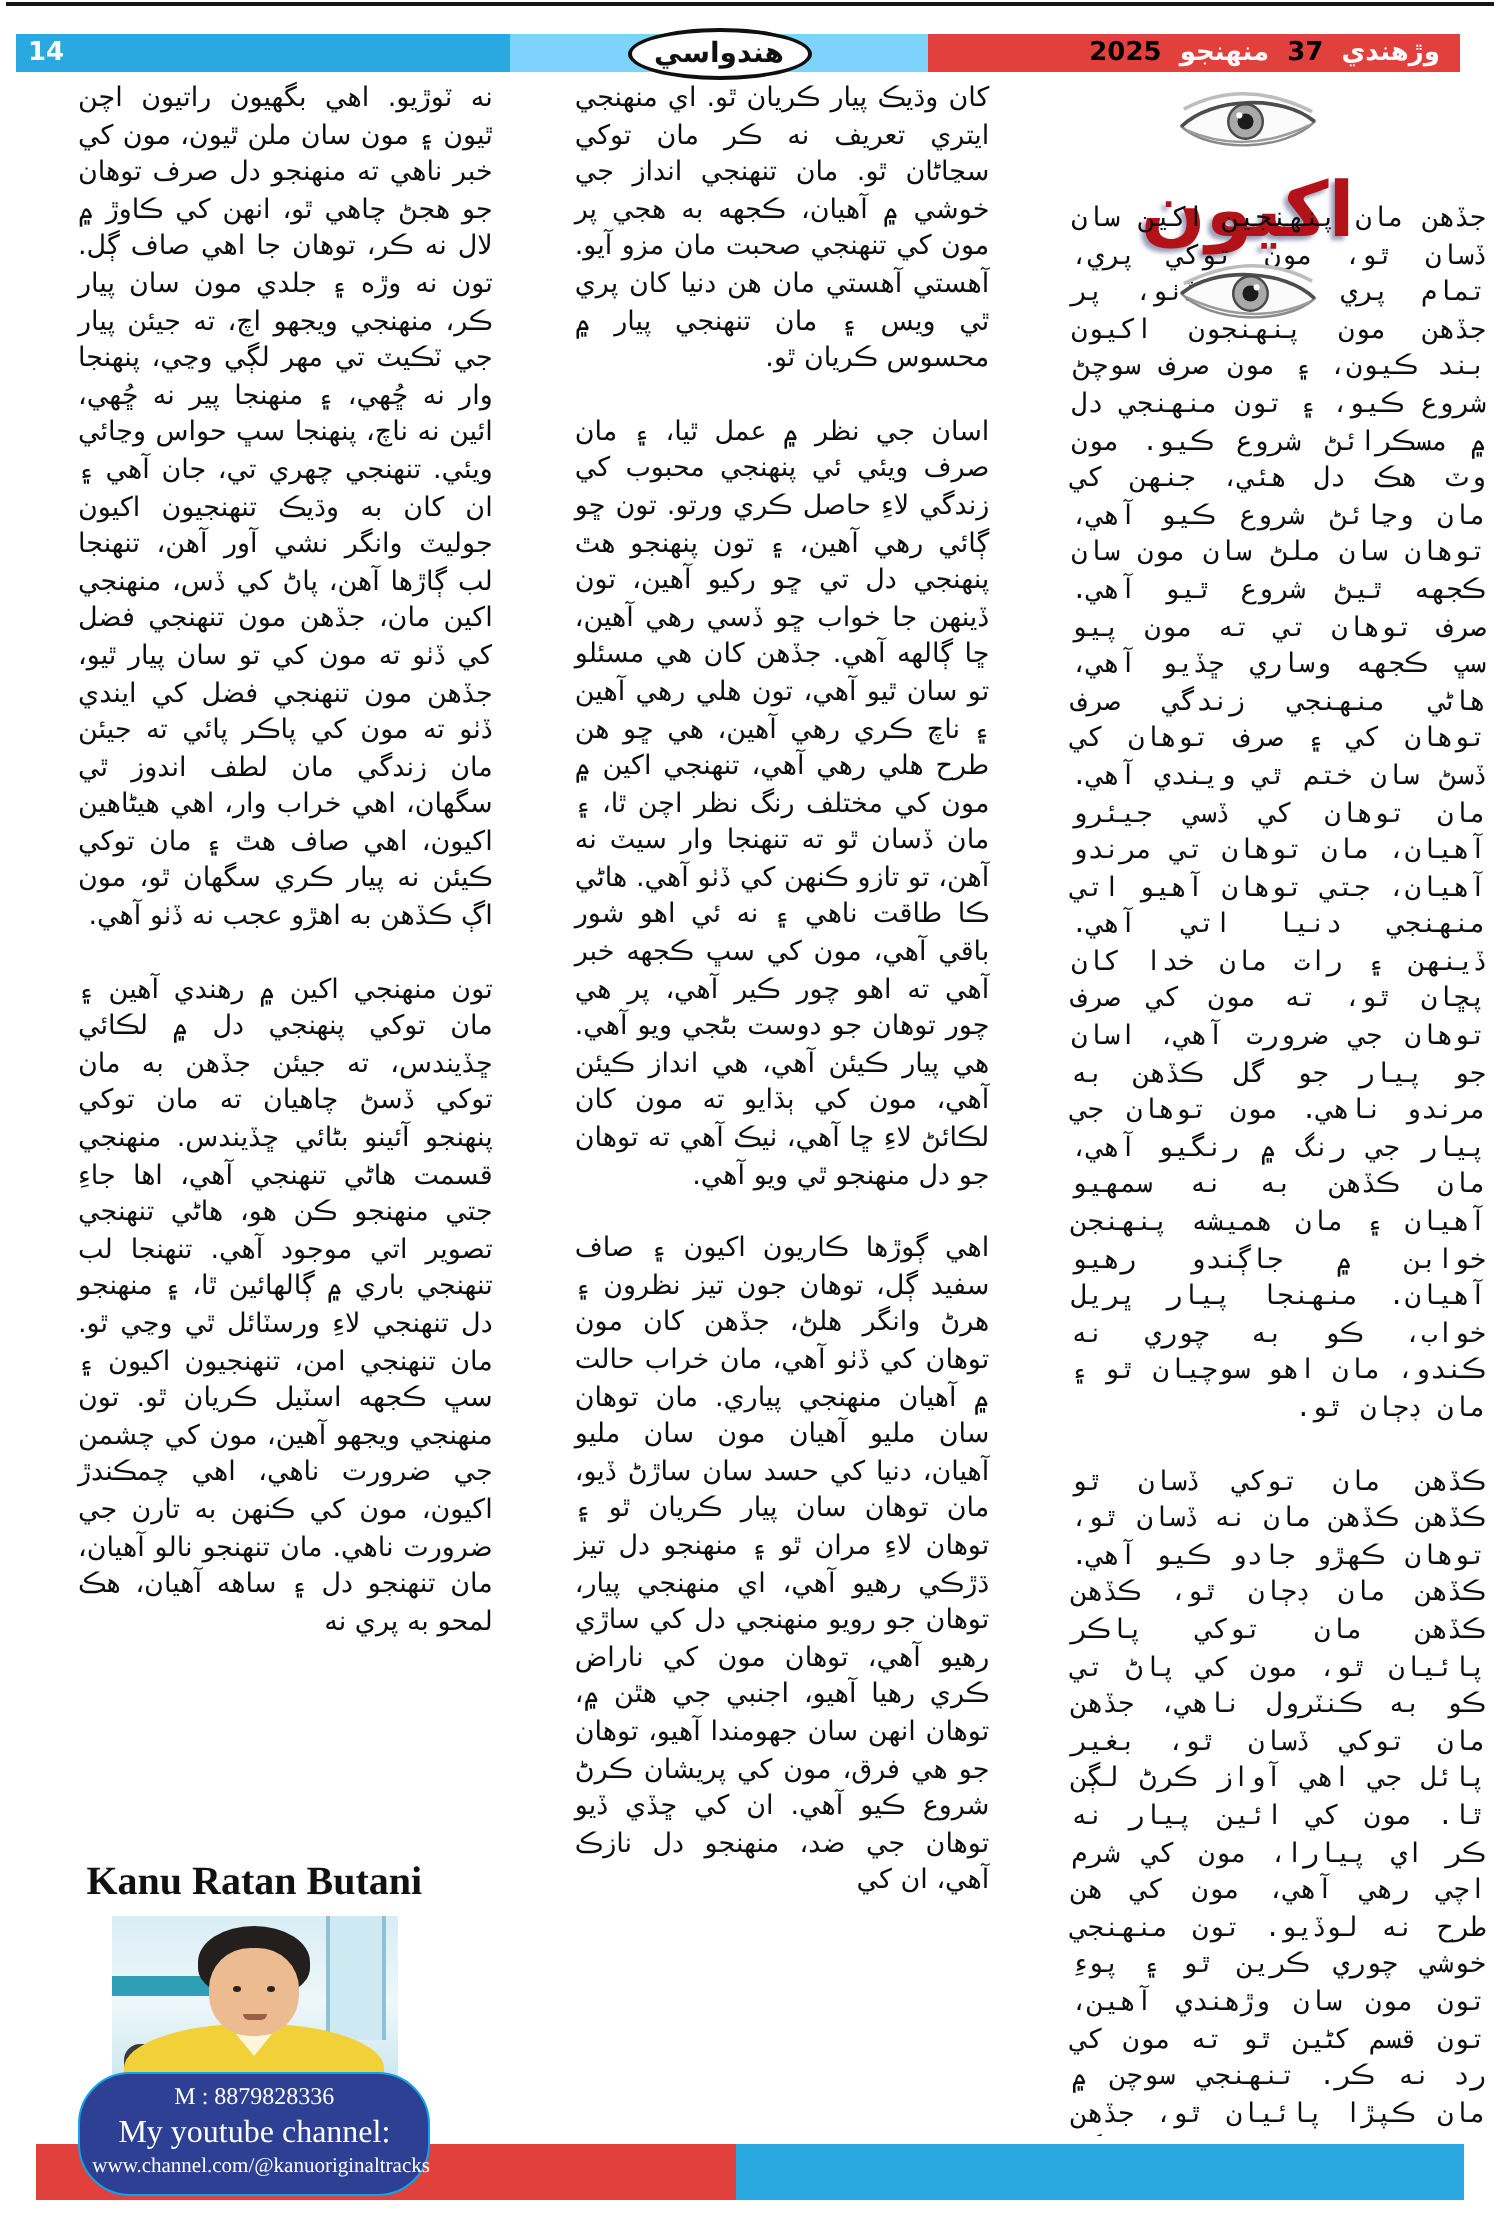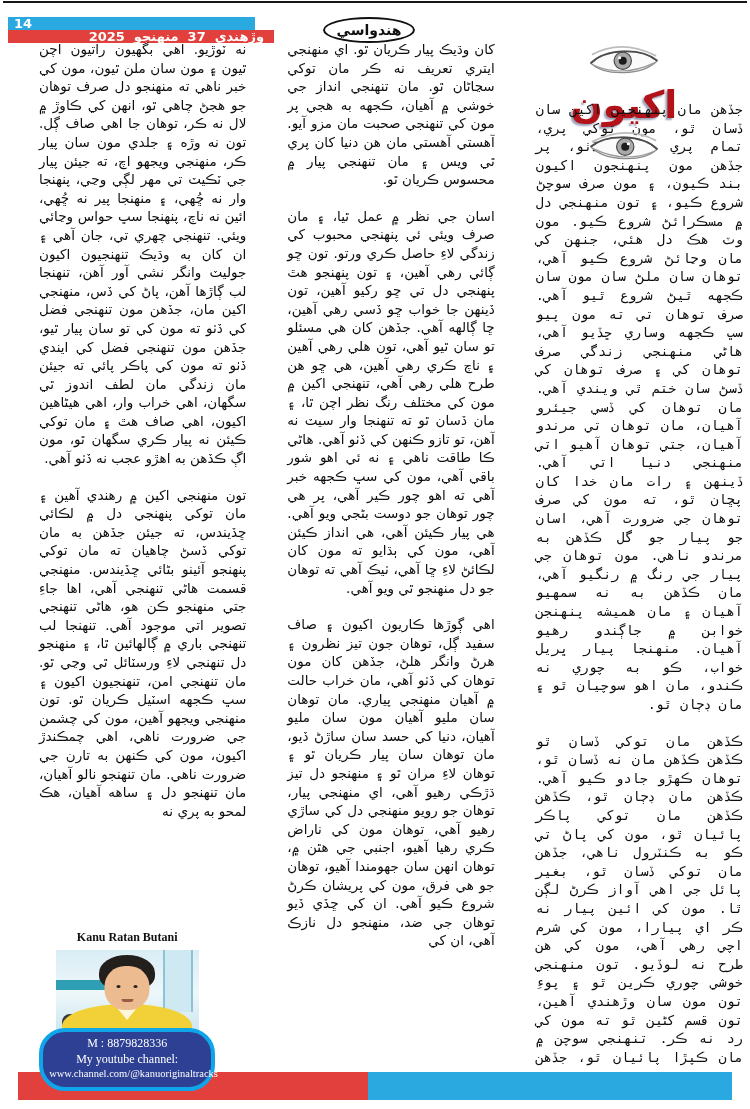--- a/index.html
+++ b/index.html
@@ -5,39 +5,39 @@
   * { margin:0; padding:0; box-sizing:border-box; }
   html,body { background:#ffffff; }
   .page {
     position:relative; width:750px; height:1109px; margin:0 auto;
     background:#fff; overflow:hidden;
     font-family:"DejaVu Sans", sans-serif;
   }
   .top-hairline { position:absolute; top:1px; left:3px; right:3px; height:2px; background:#161616; }
 
   
-  .header-bar { position:absolute; top:17px; left:8px; right:20px; height:19px; display:flex;flex-direction:column; }
+  .header-bar { position:absolute; top:17px; left:8px; right:20px; height:19px; display:flex; }
   .hdr-blue {
     width:247px; height:100%; background:var(--header-blue,#2aa9e0);
     display:flex; align-items:center; padding-left:6px;
   }
   .hdr-pagenum { color:#fff; font-weight:bold; font-size:13px; line-height:1; }
-  .hdr-mid { flex:1; position:relative; background:#fef9c3; }
+  .hdr-mid { flex:1; position:relative; background:#7dd3fc; }
   .logo-oval {
     position:absolute; left:50%; top:50%; transform:translate(-50%,-50%);
     width:92px; height:26px; border:2.5px solid #101010; border-radius:50%;
     background:#fff; display:flex; align-items:center; justify-content:center;
     font-weight:bold; font-size:14px; color:#101010; direction:rtl; line-height:1;
   }
   .hdr-red {
     width:266px; height:100%; background:var(--header-red,#e2403c);
     display:flex; direction:rtl; align-items:center; gap:9px; padding:0 10px;
     font-weight:bold; font-size:13px; line-height:1;
   }
-  .d-white { color:#fff; } .d-black { color:#ffffff; }
+  .d-white { color:#fff; } .d-black { color:#000000; }
 
   
   .content {
     position:absolute; top:40px; left:8px; right:7px; height:1028px;
     display:flex; direction:rtl; gap:10px;
   }
   .col { flex:1; min-width:0; direction:rtl; }
   .text-wrap { overflow:hidden; }
   .col-right .text-wrap { height:966px;font-family:Liberation Mono, monospace; }
   .col-middle .text-wrap { height:1028px; }
@@ -57,43 +57,43 @@
   .article-title {
     font-size:38px; font-weight:bold; color:var(--title-red,#b31318);
     text-shadow:-2px 2px 2px rgba(70,80,125,.55);
     line-height:1; white-space:nowrap;
   }
 
   
   .author-block { text-align:center; direction:ltr; }
   .author-name {
     font-family:"Liberation Serif", serif; font-weight:bold;
-    font-size:12px; color:#111; margin:2px 0 5px;
+    font-size:20px; color:#111; margin:2px 0 5px;
   }
   .author-photo {
     position:relative; width:143px; height:94px; margin:0 auto; overflow:hidden;
     background:linear-gradient(180deg,#d9edf5 0%,#eef7fa 45%,#c2e2ec 100%);
   }
   .ph-door { position:absolute; right:6px; top:0; width:30px; height:62px; background:#cfe9f2; border-left:2px solid #8fc3d4; border-right:2px solid #8fc3d4; }
   .ph-counter { position:absolute; left:0; top:30px; width:58px; height:10px; background:#2f9fb5; }
   .ph-chair { position:absolute; left:6px; bottom:0; width:26px; height:30px; background:#3a3a3a; border-radius:8px 8px 0 0; }
   .ph-hair { position:absolute; left:50%; top:5px; transform:translateX(-50%); width:56px; height:36px; background:#221f1d; border-radius:50% 50% 42% 42%; }
   .ph-face { position:absolute; left:50%; top:16px; transform:translateX(-50%); width:45px; height:44px; background:#ecbb90; border-radius:46%; }
   .ph-eye { position:absolute; top:19px; width:4px; height:3px; background:#2a211c; border-radius:50%; }
   .ph-eye.l { left:12px; } .ph-eye.r { right:12px; }
   .ph-mouth { position:absolute; left:50%; transform:translateX(-50%); bottom:8px; width:12px; height:3px; background:#9c5c47; border-radius:0 0 6px 6px; }
   .ph-hoodie { position:absolute; left:50%; bottom:-6px; transform:translateX(-50%); width:130px; height:46px; background:#f2d138; border-radius:48% 48% 0 0; }
   .ph-collar { position:absolute; left:50%; bottom:24px; transform:translateX(-50%); width:0; height:0; border-left:9px solid transparent; border-right:9px solid transparent; border-top:11px solid #fdf6da; }
   .author-badge {
     position:relative; z-index:2; width:176px; margin:-16px auto 0;
-    background:var(--badge-blue,#2d4094); border:4px solid #0ea5e9; border-radius:26px;
+    background:var(--badge-blue,#2d4094); border:1px solid #0ea5e9; border-radius:26px;
     padding:4px 6px 6px; color:#fff; font-family:"Liberation Serif", serif; line-height:1.3;
   }
   .badge-phone { font-size:12px; }
-  .badge-label { font-size:12px; }
+  .badge-label { font-size:16px; }
   .badge-url { font-size:10.5px; }
 
   
   .bottom-bar { position:absolute; top:1072px; left:18px; height:28px; display:flex; }
   .bb-red { width:350px; background:var(--bottom-red,#e2403c); }
   .bb-blue { width:364px; background:var(--bottom-blue,#2aa9e0); }
 </style>
 </head>
 <body>
 

